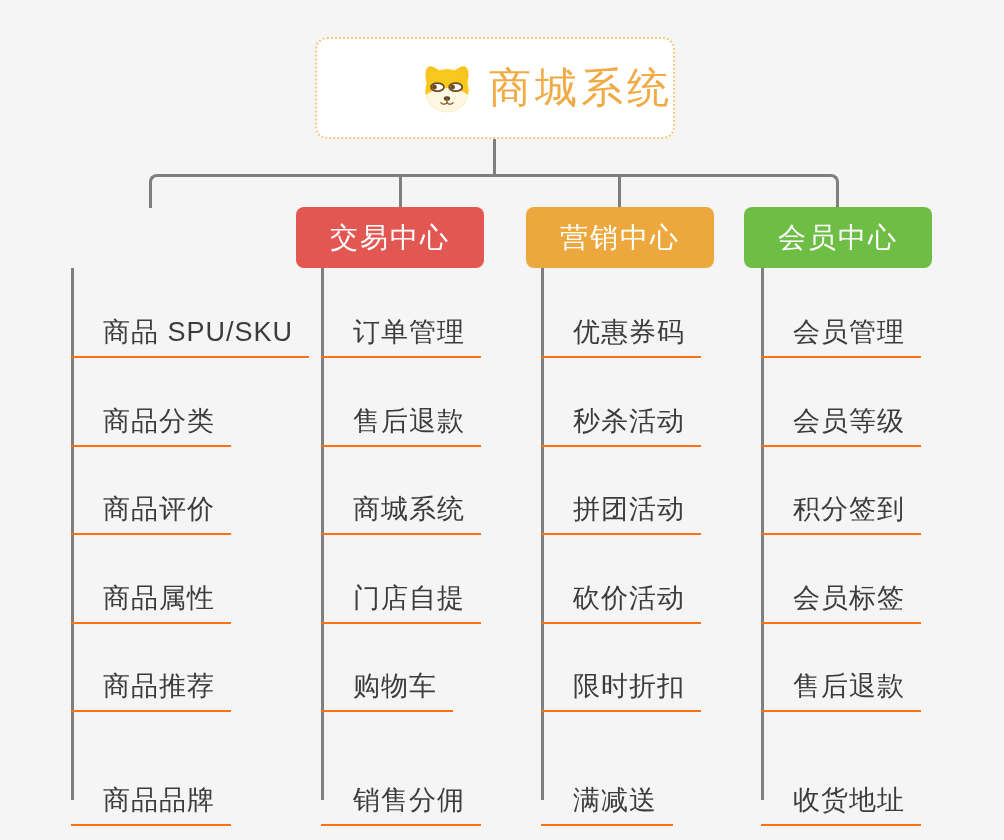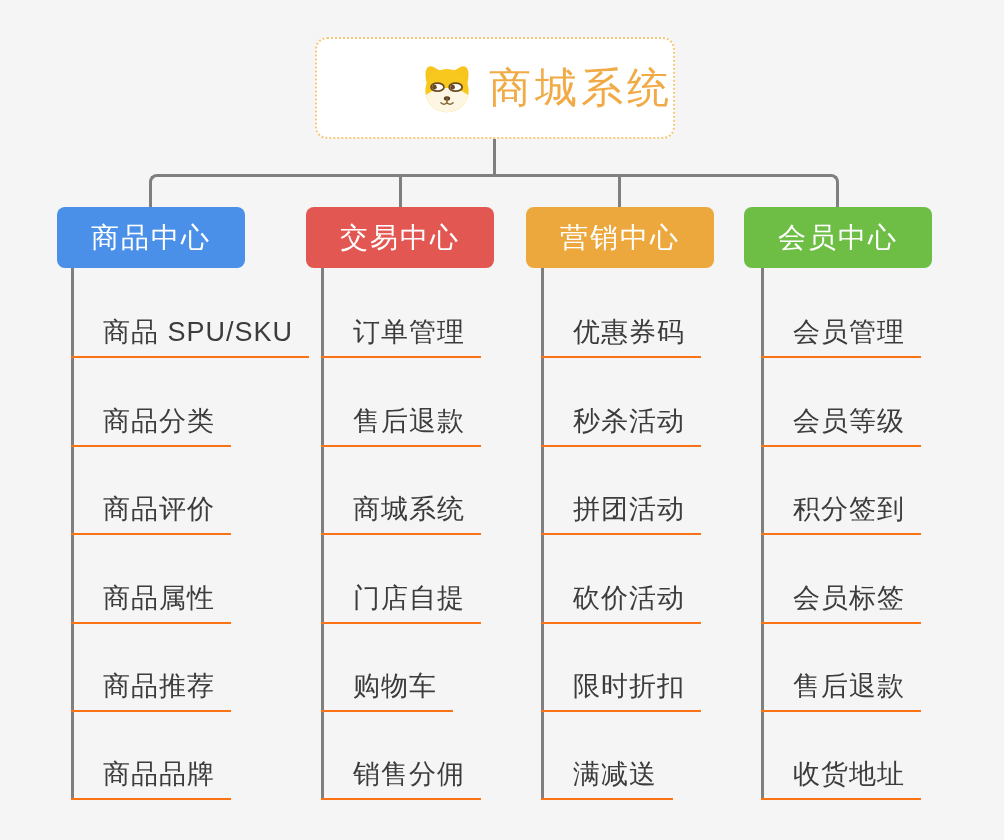--- a/index.html
+++ b/index.html
@@ -67,21 +67,21 @@
     display:flex;
     align-items:center;
     justify-content:center;
     color:#ffffff;
     font-size:28px;
     letter-spacing:2px;
     white-space:nowrap;
     cursor:default;
   }
   .branch-1{left:57px;}
-  .branch-2{left:306px;align-items:center;}
+  .branch-2{left:296px;align-items:center;}
   .branch-3{left:526px;}
   .branch-4{left:744px;}
   
   .leaf{
     position:absolute;
     font-size:27px;
     line-height:40px;
     letter-spacing:1px;
     color:#3c3c3c;
     padding:4px 16px 4px 32px;
@@ -90,21 +90,21 @@
   }
   .col-1{left:71px;}
   .col-2{left:321px;}
   .col-3{left:541px;}
   .col-4{left:761px;}
   .row-1{top:308px;}
   .row-2{top:397px;}
   .row-3{top:485px;}
   .row-4{top:574px;}
   .row-5{top:662px;}
-  .row-6{top:750px;}
+  .row-6{top:776px;}
 </style>
 </head>
 <body>
 
 <div class="canvas">
 
   <div class="root-node">
     <svg class="dog-icon" width="56" height="52" viewBox="0 0 64 60" aria-hidden="true">
       <path d="M9 26 C4 8 10 2 17 6 L31 14 Z" fill="#f7c51d"></path>
       <path d="M55 26 C60 8 54 2 47 6 L33 14 Z" fill="#f7c51d"></path>
@@ -131,23 +131,20 @@
   <div class="elbow elbow-left"></div>
   <div class="elbow elbow-right"></div>
   <div class="line drop2"></div>
   <div class="line drop3"></div>
 
   <div class="line trunk trunk-1"></div>
   <div class="line trunk trunk-2"></div>
   <div class="line trunk trunk-3"></div>
   <div class="line trunk trunk-4"></div>
 
-  <div class="branch branch-1" style="background: rgb(74, 143, 232);">
-    <span>商品中心</span>
-  </div>
   <div class="branch branch-2" style="background: rgb(226, 87, 82);">
     <span>交易中心</span>
   </div>
   <div class="branch branch-4" style="background: rgb(110, 190, 69);">
     <span>会员中心</span>
   </div>
   <div class="branch branch-3" style="background: rgb(237, 168, 61);">
     <span>营销中心</span>
   </div>
 

